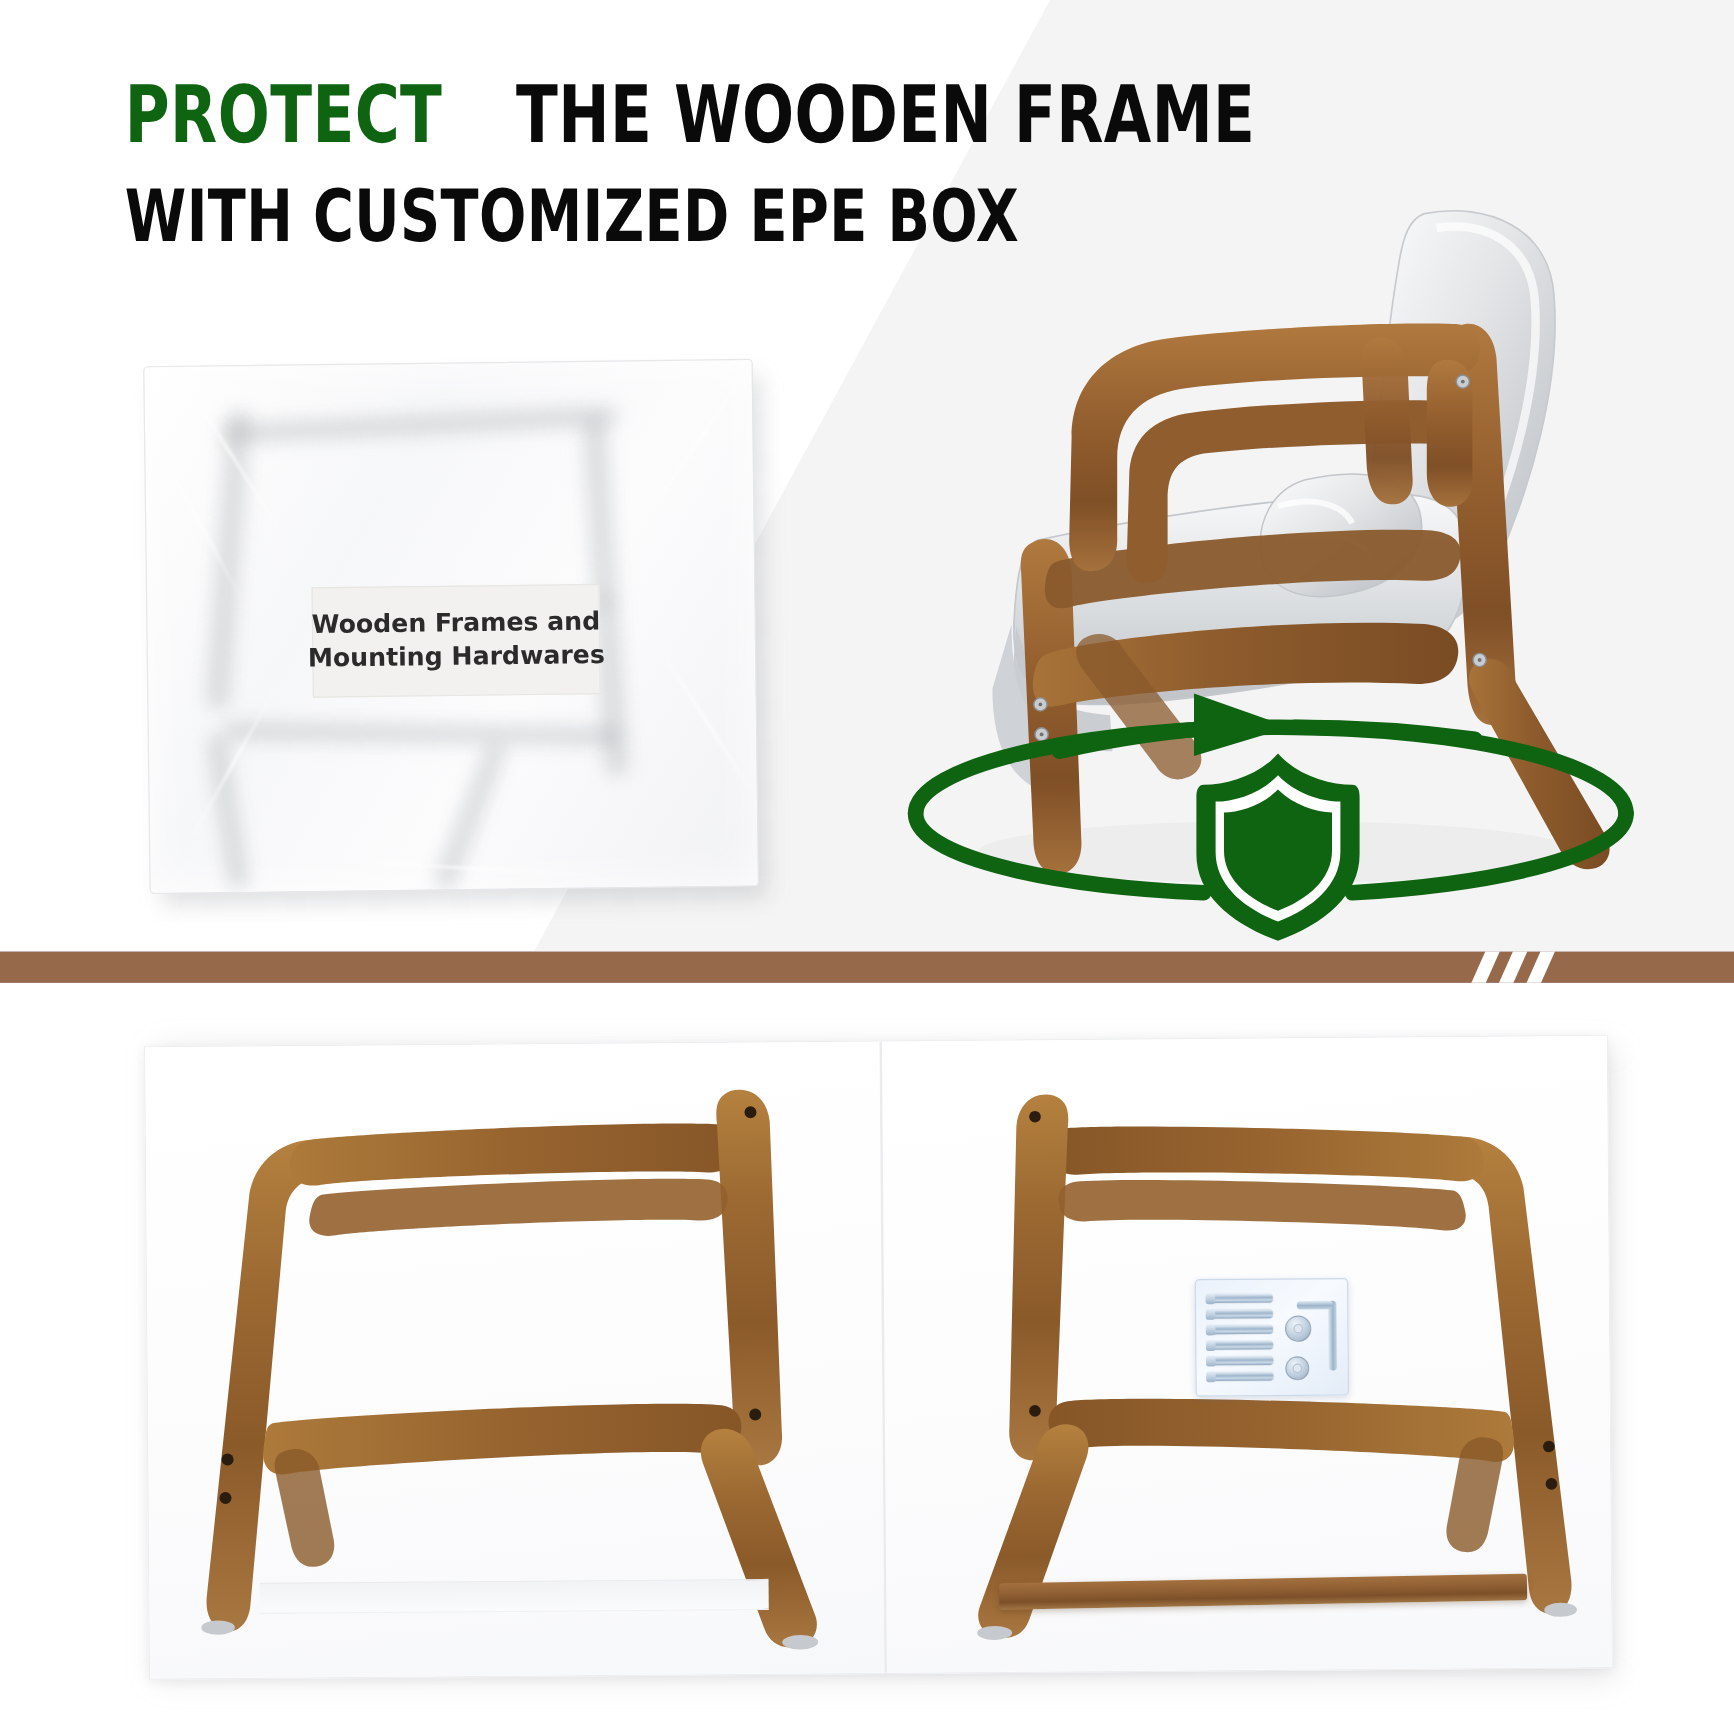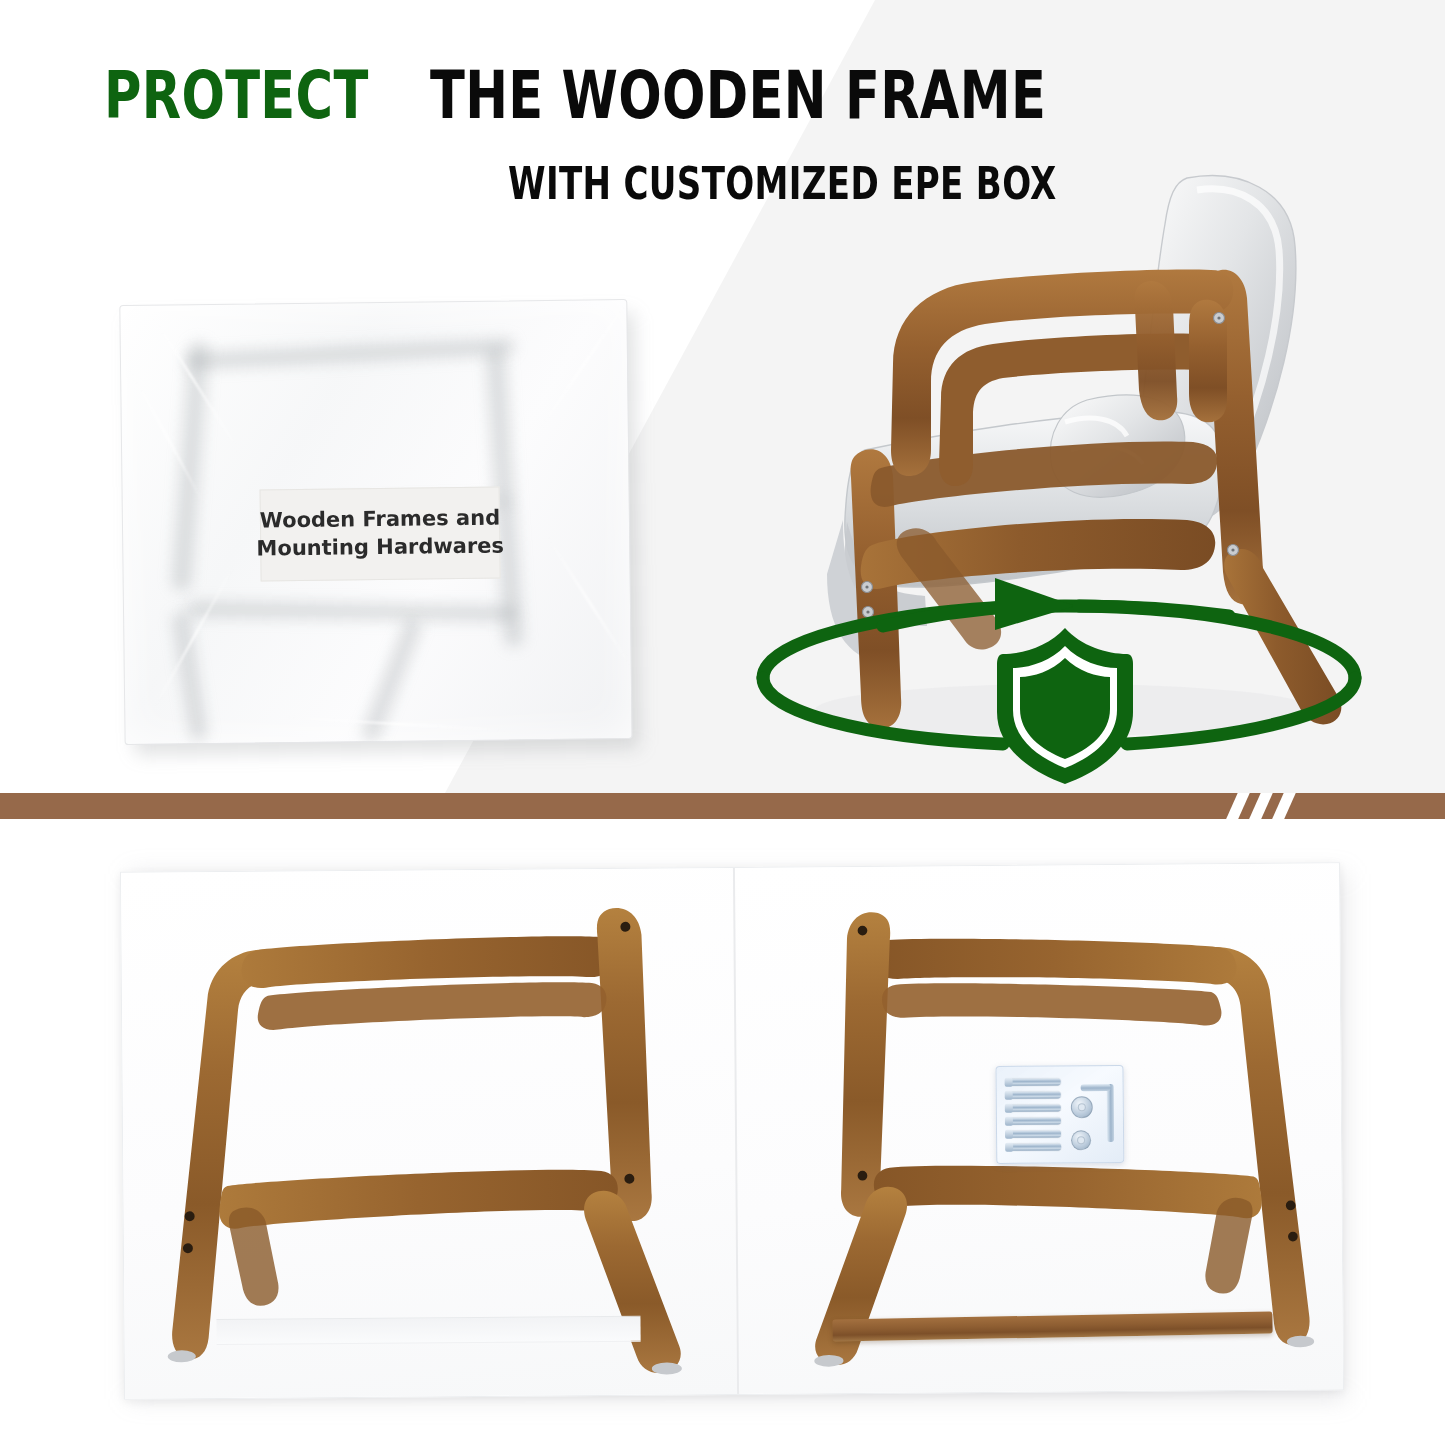--- a/index.html
+++ b/index.html
@@ -5,36 +5,36 @@
   * { margin:0; padding:0; box-sizing:border-box; }
   html,body { width:1445px; height:1445px; }
   body {
     font-family:"Liberation Sans", sans-serif;
     background:#ffffff;
     overflow:hidden;
     position:relative;
   }
 
   
-  #page { position:absolute; inset:0; width:1445px; height:1230px; background:#c4b5fd;text-align:right; }
+  #page { position:absolute; inset:0; width:1445px; height:1230px; background:#c4b5fd; }
 
   
   #top-panel { position:absolute; left:0; top:0; width:1445px; height:793px; background:#ffffff; overflow:hidden; }
   
   #bg-wedge {
     position:absolute; right:0; top:0; width:1000px; height:793px;
     background:#f4f4f4;
     clip-path:polygon(100% 0, 100% 100%, 0 100%, 43% 0);
   }
 
   
   #headline { position:absolute; left:104px; top:62px; z-index:6; }
   .hl-line { white-space:nowrap; line-height:1.0; }
   .hl-line-1 { font-size:66px; }
-  .hl-line-2 { font-size:44px; margin-top:33px; }
+  .hl-line-2 { font-size:60px; margin-top:22px; }
   .hl-word {
     font-weight:bold; letter-spacing:.4px;
     font-family:"DejaVu Sans Condensed","Liberation Sans", sans-serif;
     transform:scaleX(.86); transform-origin:left center; display:inline-block;
   }
   .hl-green { color:#0e6410; }
   .hl-black { color:#0a0a0a; }
 
   
   #epe-box {

